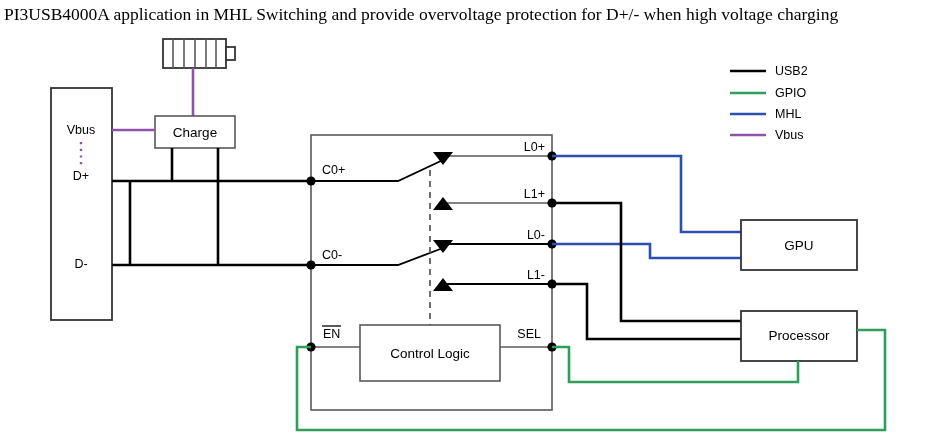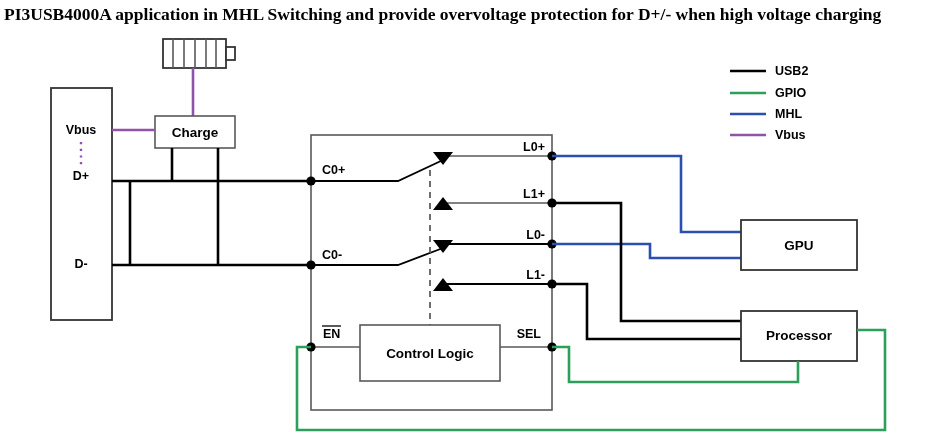--- a/index.html
+++ b/index.html
@@ -13,21 +13,20 @@
     font-family: "Liberation Sans", sans-serif;
     overflow: hidden;
     position: relative;
   }
   #diagram-root {
     position: absolute;
     left: 0;
     top: 0;
     width: 949px;
     height: 437px;
-    font-weight: bold;
   }
   .title-text {
     font-family: "Liberation Serif", serif;
     font-size: 17.5px;
     fill: #000000;
   }
   .pin-label {
     font-family: "Liberation Sans", sans-serif;
     font-size: 12.5px;
     fill: #000000;

